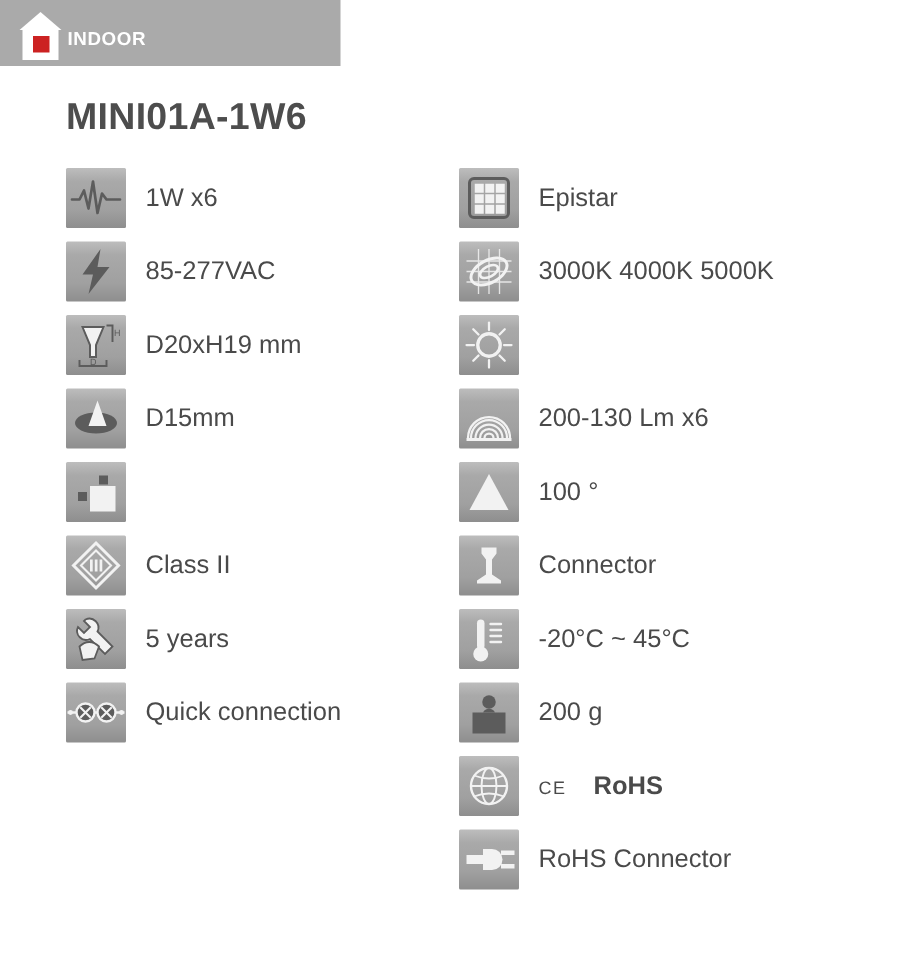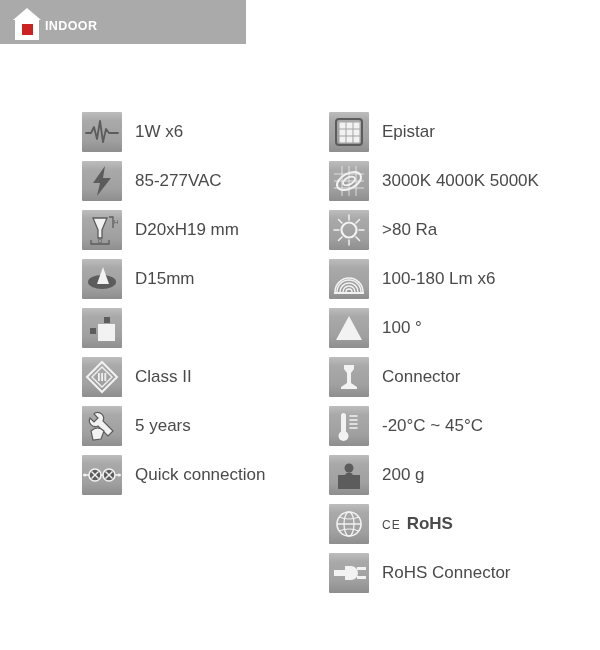--- a/index.html
+++ b/index.html
@@ -5,21 +5,21 @@
   html,body{margin:0;padding:0;}
   body{
     width:600px;height:650px;background:#ffffff;
     font-family:"Liberation Sans","DejaVu Sans",sans-serif;
     -webkit-font-smoothing:antialiased;
   }
   .sheet{position:relative;width:600px;height:650px;overflow:hidden;}
 
   
   .banner{
-    position:absolute;left:0;top:0;width:246px;height:44px;
+    position:absolute;left:0;top:0;width:227px;height:44px;
     background:#aaaaaa;display:flex;align-items:center;
   }
   .house-icon{
     position:relative;width:28px;height:32px;margin-left:13px;margin-top:3px;flex:0 0 auto;
   }
   .house-icon .roof{
     position:absolute;left:0;top:0;width:0;height:0;
     border-left:14px solid transparent;border-right:14px solid transparent;
     border-bottom:12px solid #ffffff;
   }
@@ -37,51 +37,52 @@
   
   .title{
     position:absolute;left:44px;top:64px;
     font-size:25px;font-weight:bold;color:#4d4d4d;letter-spacing:.2px;
     white-space:nowrap;
   }
 
   
   .specs{position:absolute;left:0;top:112px;width:600px;}
   .col{position:absolute;top:0;}
-  .col-left{left:44px;margin-left:38px;}
-  .col-right{left:329px;text-align:right;}
+  .col-left{left:44px;}
+  .col-right{left:306px;text-align:right;}
   .row{
     position:relative;height:49px;display:flex;align-items:flex-start;
   }
   .tile{
     position:relative;width:40px;height:40px;flex:0 0 auto;
     background:linear-gradient(180deg,#bdbdbd 0%,#a9a9a9 22%,#a0a0a0 70%,#8e8e8e 100%);
     border-radius:1px;overflow:hidden;
   }
   .tile svg{display:block;width:40px;height:40px;}
   .label{
     margin-left:13px;font-size:17px;color:#4a4a4a;line-height:40px;white-space:nowrap;
   }
   .label .ce{font-size:12px;font-weight:300;letter-spacing:1px;}
-  .label .rohs{font-size:17px;font-weight:bold;margin-left:6px;}
+  .label .rohs{font-size:17px;font-weight:bold;margin-left:18px;}
 </style>
 </head>
 <body>
 
 <div class="sheet">
 
   <div class="banner">
     <div class="house-icon">
       <div class="roof"></div>
       <div class="body"></div>
       <div class="window"></div>
     </div>
     <div class="banner-label">INDOOR</div>
   </div>
 
+  <div class="title">MINI01A-1W6</div>
 
   <div class="specs">
     <div class="col col-left" id="col-left">
         <div class="row">
           <div class="tile">
             <svg viewBox="0 0 40 40">
               <polyline points="4,21 9,21 12,15 15,27 18,9 21,30 24,17 27,21 36,21" fill="none" stroke="#5c5c5c" stroke-width="1.8" stroke-linejoin="round" stroke-linecap="round"></polyline>
             </svg>
           </div>
           <div class="label">1W x6</div>
@@ -214,36 +215,35 @@
                 <line x1="20" y1="30" x2="20" y2="35"></line>
          <line x1="5" y1="20" x2="10" y2="20"></line>
                 <line x1="30" y1="20" x2="35" y2="20"></line>
          <line x1="9.5" y1="9.5" x2="13" y2="13"></line>
                 <line x1="27" y1="27" x2="30.5" y2="30.5"></line>
          <line x1="30.5" y1="9.5" x2="27" y2="13"></line>
                 <line x1="13" y1="27" x2="9.5" y2="30.5"></line>
        </g>
      </svg>
           </div>
-          <div class="label">&gt;80 Ra</div>
         </div>
         <div class="row">
           <div class="tile">
             <svg viewBox="0 0 40 40">
        <g fill="none" stroke="#f2f2f2" stroke-width="1.5">
          <path d="M8 33 a12 12 0 0 1 24 0"></path>
          <path d="M11 33 a9 9 0 0 1 18 0"></path>
          <path d="M14 33 a6 6 0 0 1 12 0"></path>
          <path d="M17 33 a3 3 0 0 1 6 0"></path>
          <path d="M6 33 a14 14 0 0 1 28 0"></path>
        </g>
        <rect x="5" y="33" width="30" height="2" fill="#f2f2f2"></rect>
      </svg>
           </div>
-          <div class="label">100-180 Lm x6</div>
+          <div class="label">200-130 Lm x6</div>
         </div>
         <div class="row">
           <div class="tile">
             <svg viewBox="0 0 40 40">
               <polygon points="20,8 33,32 7,32" fill="#f2f2f2"></polygon>
             </svg>
           </div>
           <div class="label">100 °</div>
         </div>
         <div class="row">

